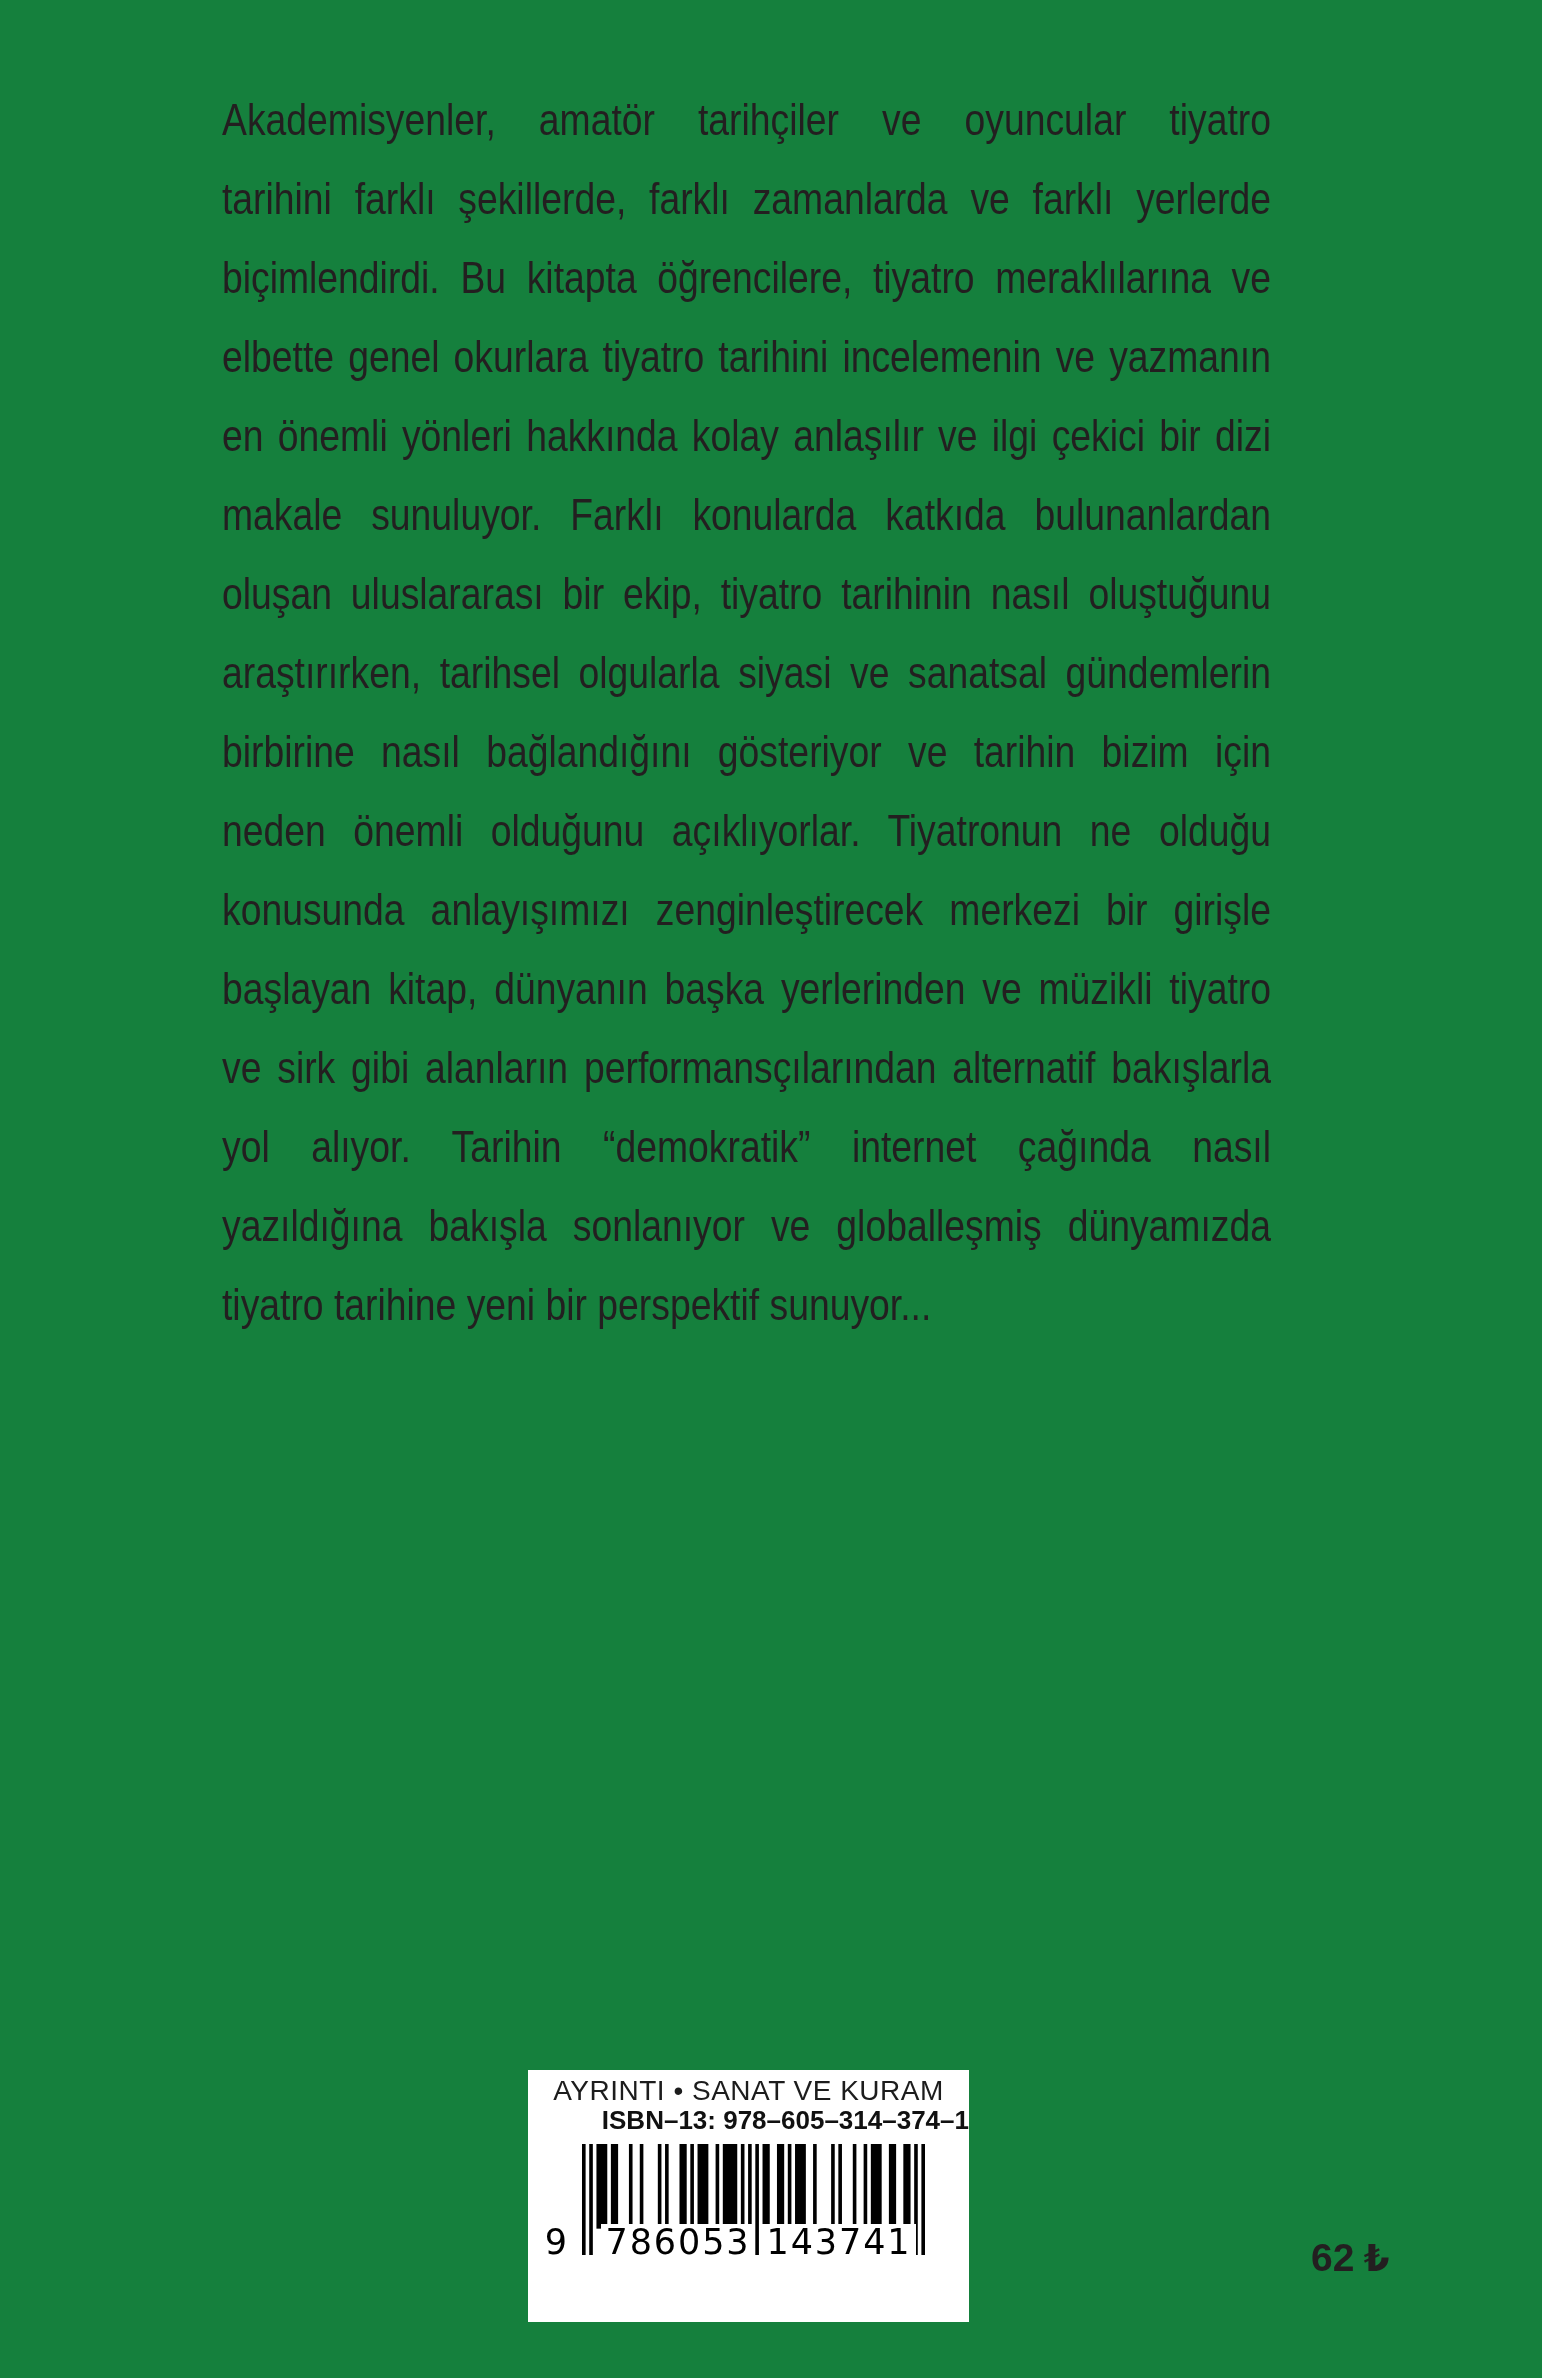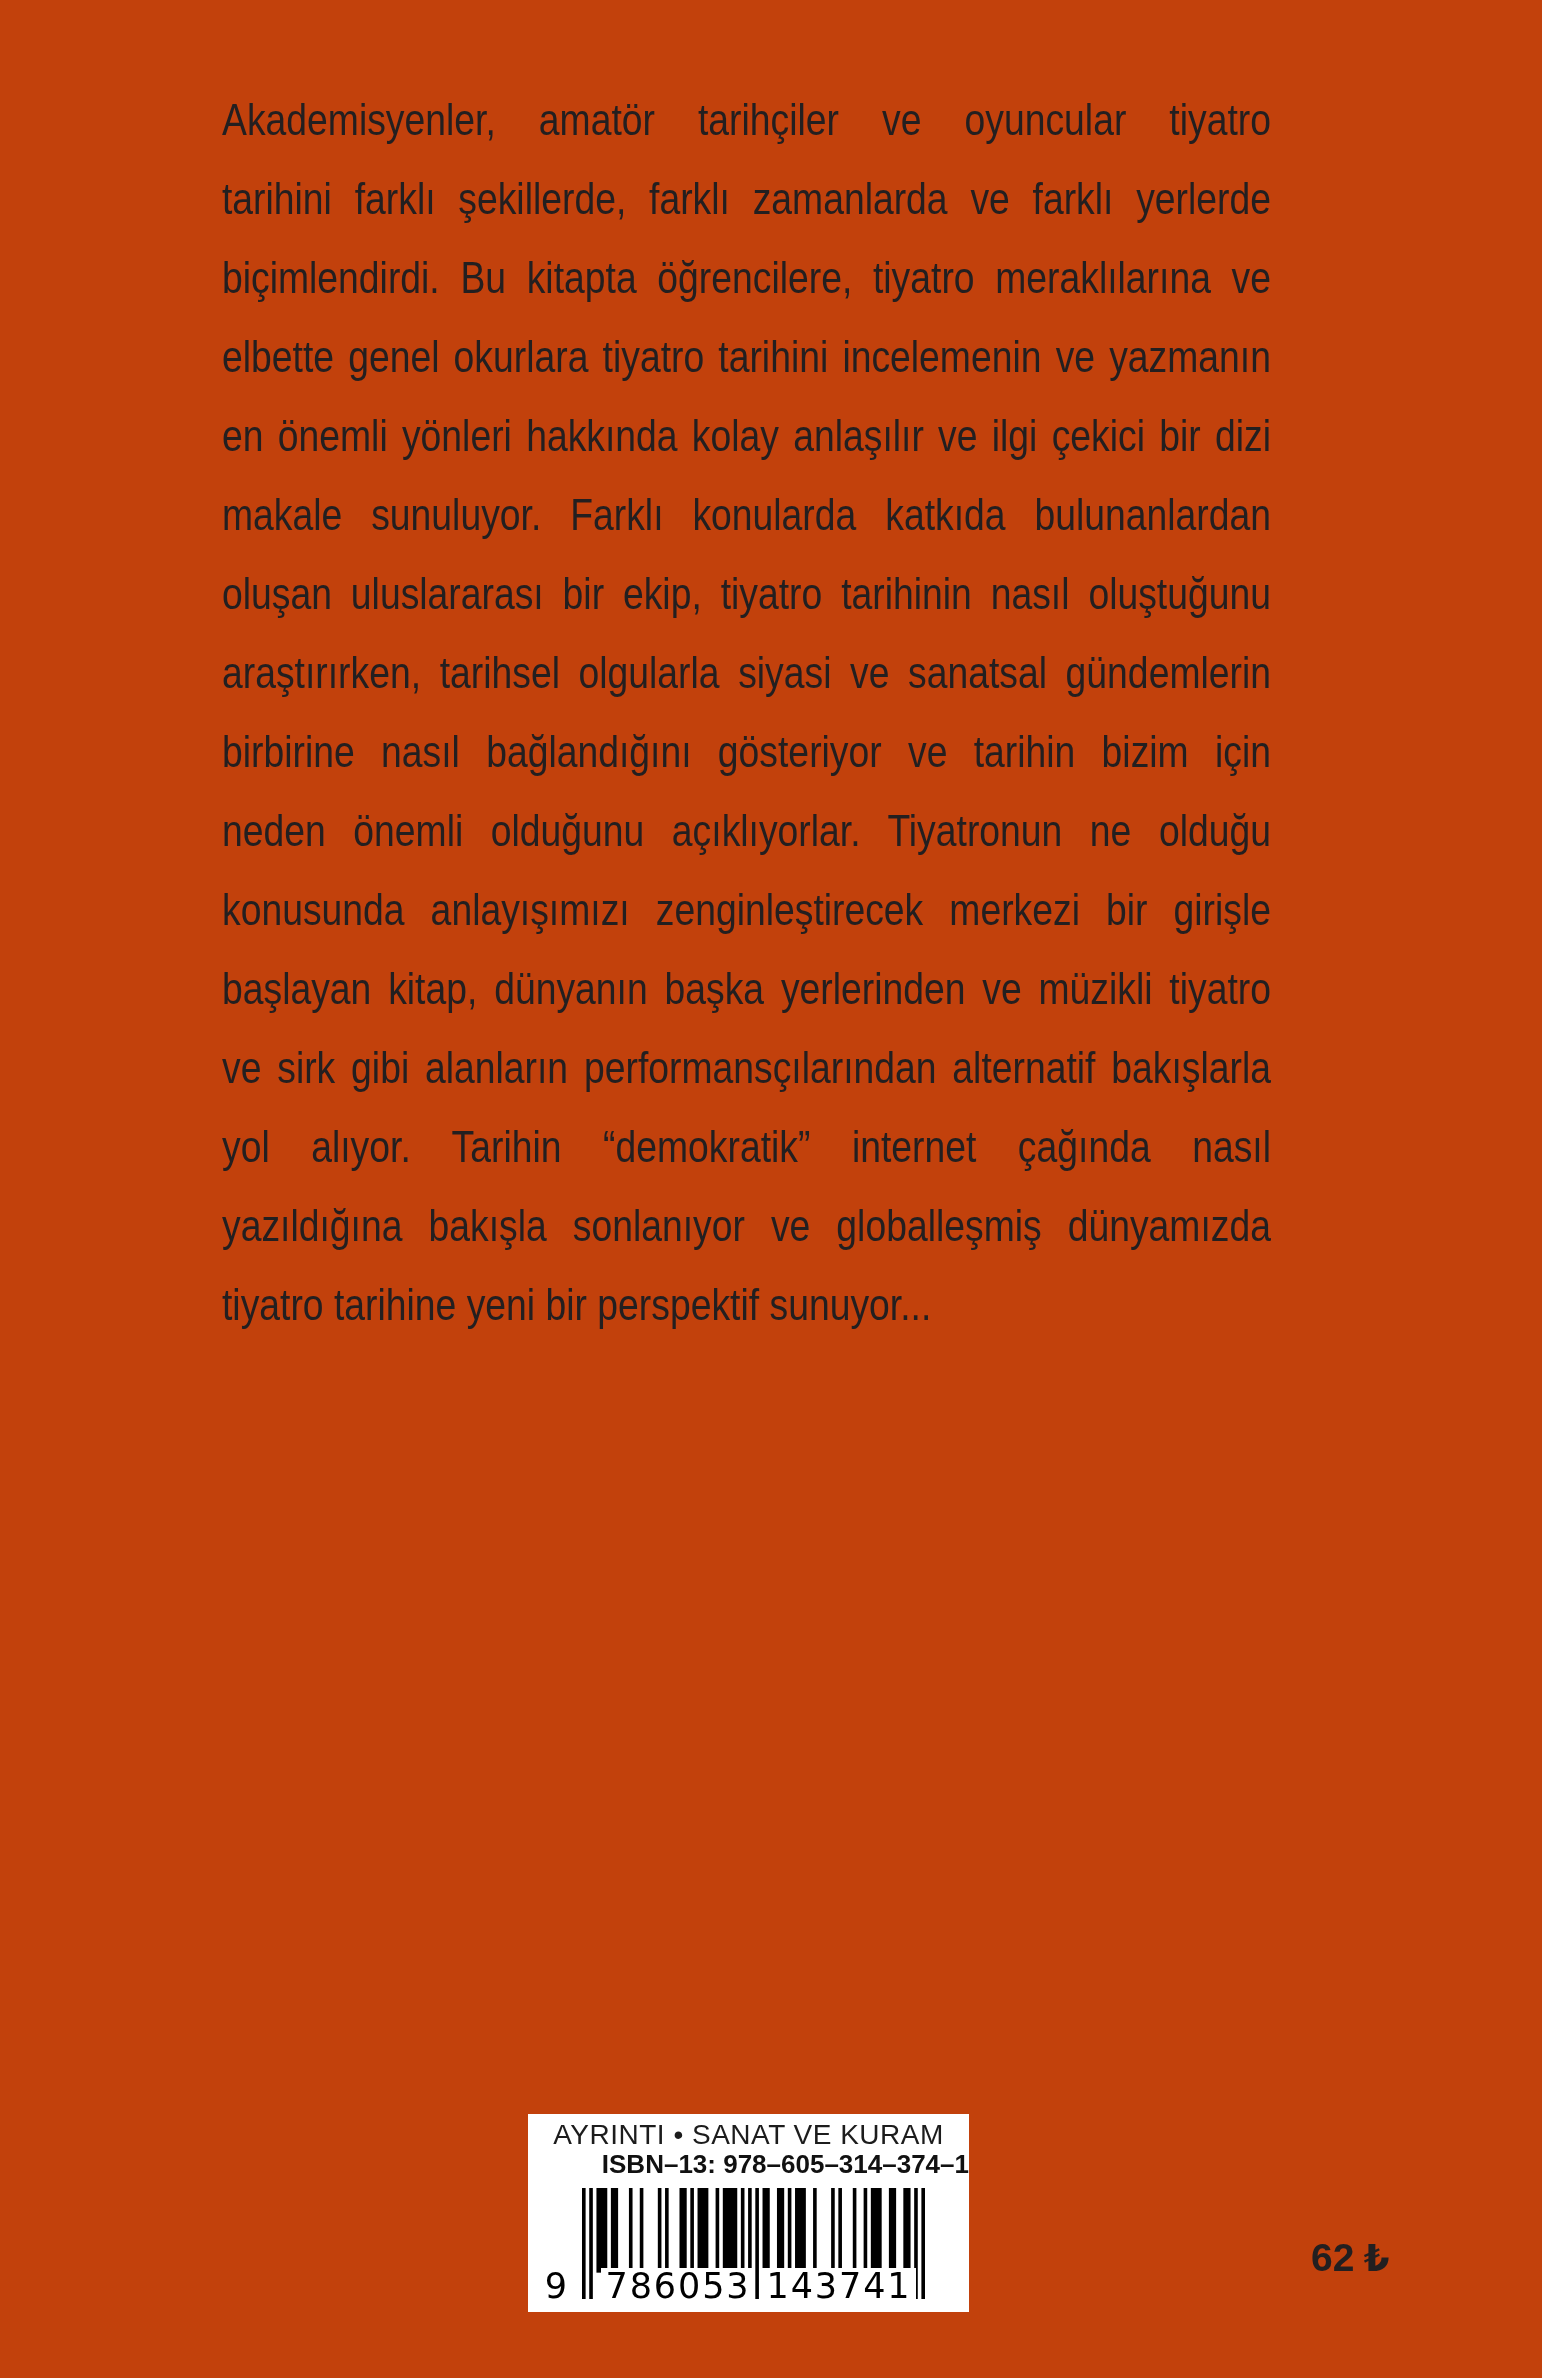--- a/index.html
+++ b/index.html
@@ -4,21 +4,21 @@
 <style>
   html, body {
     margin: 0;
     padding: 0;
     background: #e84356;
   }
   .cover {
     position: relative;
     width: 1542px;
     height: 2379px;
-    background: #c2410c;
+    background: #15803d;
     overflow: hidden;
     font-family: "Liberation Sans", sans-serif;
   }
 
   
   .blurb {
     position: absolute;
     left: 222px;
     top: 80px;
     width: 1237px;
@@ -38,23 +38,22 @@
     text-align-last: left;
     -moz-text-align-last: left;
   }
 
   
   .barcode-panel {
     position: absolute;
     left: 528px;
     top: 2070px;
     width: 441px;
-    height: 198px;
+    height: 252px;
     background: #ffffff;
-    margin-top: 44px;
   }
   .publisher-series {
     position: absolute;
     top: 3.7px;
     left: 0;
     width: 100%;
     text-align: center;
     font-size: 28px;
     line-height: 34px;
     letter-spacing: 0.5px;

